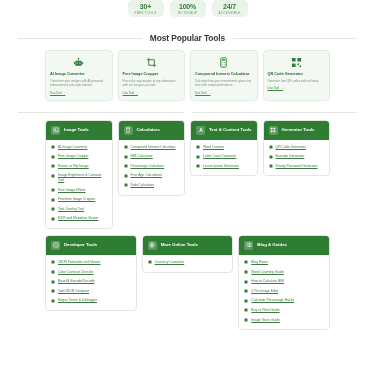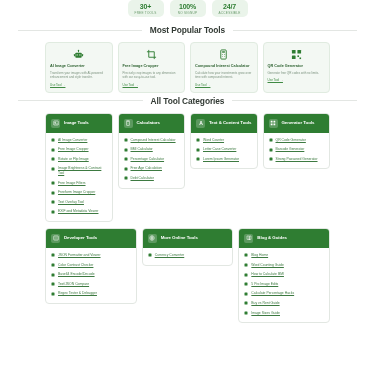--- a/index.html
+++ b/index.html
@@ -29,21 +29,21 @@
     line-height: 8px; letter-spacing: -0.2px;
   }
   .stat-label {
     font-size: 3.1px; color: #6a9a6d; line-height: 5px;
     letter-spacing: 0.25px; text-transform: uppercase;
   }
 
   
   .section-head {
     display: flex; align-items: center; gap: 8px;
-    padding: 0 18px; margin-top: 3px;
+    padding: 0 18px; margin-top: 11px;
   }
   .section-head .rule { flex: 1; height: 1px; background: #e3e6e3; }
   .section-title {
     font-size: 8.4px; font-weight: bold; color: #333b35;
     letter-spacing: -0.1px; white-space: nowrap;
   }
 
   
   .popular-grid {
     display: grid; grid-template-columns: repeat(4, 1fr);
@@ -203,21 +203,20 @@
           </svg>
         </div>
         <div class="tool-name">QR Code Generator</div>
         <div class="tool-desc">Generate free QR codes with no limits.</div>
         <div class="tool-link">Use Tool →</div>
       </div>
     </div>
 
   <div class="section-head">
     <div class="rule"></div>
-    <div class="section-title">All Tool Categories</div>
     <div class="rule"></div>
   </div>
   <div class="cat-grid" id="cat-grid-top">
       <div class="cat-card">
         <div class="cat-header">
           <span class="cat-header-icon">
             <svg width="6" height="6" viewBox="0 0 24 24" fill="none" stroke="#ffffff" stroke-width="2.2">
               <rect x="3" y="4" width="18" height="16" rx="2"></rect>
               <circle cx="8.5" cy="9.5" r="1.6" fill="#ffffff"></circle>
               <path d="M4 18l5-5 4 4 3-3 4 4"></path>

